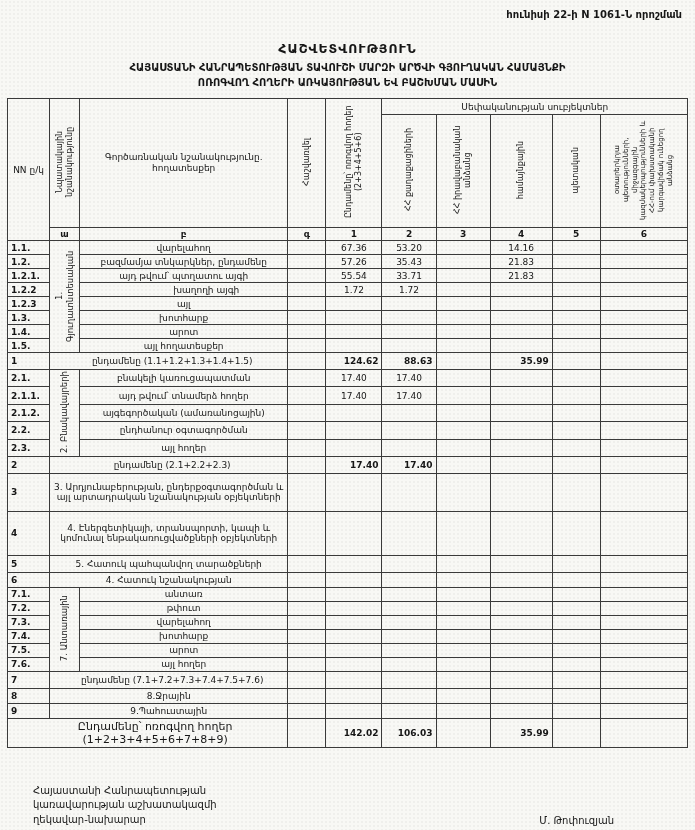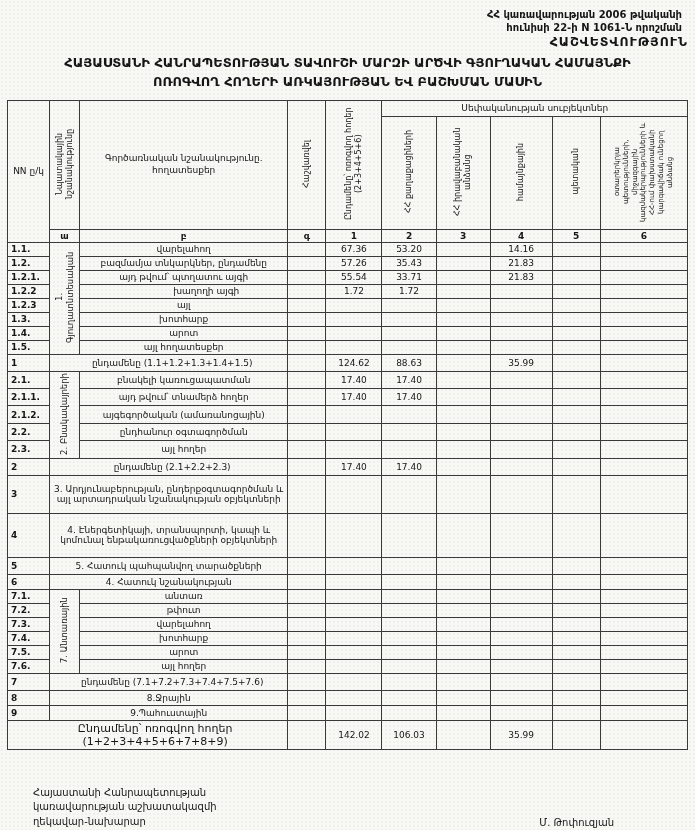--- a/index.html
+++ b/index.html
@@ -20,30 +20,30 @@
     overflow: hidden;
   }
   .appendix {
     text-align: right;
     font-weight: bold;
     font-size: 10px;
     line-height: 1.3;
     padding-right: 6px;
   }
   .doc-title {
-    text-align: right;
+    text-align: center;
     font-weight: bold;
     font-size: 12.5px;
     letter-spacing: 1px;
-    margin-top: 0;
+    margin-top: 20px;
   }
   .doc-subtitle {
     text-align: center;
     font-weight: bold;
-    font-size: 13px;
+    font-size: 10px;
     line-height: 1.45;
     margin-top: 5px;
   }
   table.report {
     border-collapse: collapse;
     table-layout: fixed;
     width: 681px;
     margin-top: 8px;
   }
   table.report th, table.report td {
@@ -69,40 +69,39 @@
     white-space: normal;
     text-align: center;
   }
   th.foreign .vtext { font-size: 7px; max-height: 112px; }
   td.nn { font-weight: bold; font-size: 8.5px; text-align: left; height: 14px; margin-left: 43px; }
   td.label { text-align: center; font-size: 9px; }
   td.label.indent { padding-left: 48px; margin-top: 28px; }
   td.label.formula { padding-left: 10px; }
   td.label.grand { padding-left: 18px; font-size: 11px; }
   td.num { text-align: center; font-size: 9px; }
-  tr.total td.num { font-weight: normal; }
+  tr.total td.num { font-weight: bold; text-align: right; }
   td.gcell { text-align: center; }
   td.gcell .vtext { font-size: 8.5px; max-height: 100px; }
   .footer {
     display: flex;
     justify-content: space-between;
     align-items: flex-end;
     margin-top: 36px;
     padding: 0 74px 0 26px;
   }
   .footer-left { font-size: 10px; line-height: 1.45; }
   .footer-right { font-size: 10px; padding-bottom: 1px; }
 </style>
 </head>
 <body>
 
 <div class="page">
 
   <div class="appendix">
-    <div>ՀՀ կառավարության 2006 թվականի</div>
     <div>հունիսի 22-ի N 1061-Ն որոշման</div>
   </div>
 
   <div class="doc-title">ՀԱՇՎԵՏՎՈՒԹՅՈՒՆ</div>
   <div class="doc-subtitle">
     <div>ՀԱՅԱՍՏԱՆԻ ՀԱՆՐԱՊԵՏՈՒԹՅԱՆ ՏԱՎՈՒՇԻ ՄԱՐԶԻ ԱՐԾՎԻ ԳՅՈՒՂԱԿԱՆ ՀԱՄԱՅՆՔԻ</div>
     <div>ՈՌՈԳՎՈՂ ՀՈՂԵՐԻ ԱՌԿԱՅՈՒԹՅԱՆ ԵՎ ԲԱՇԽՄԱՆ ՄԱՍԻՆ</div>
   </div>
 
   <table class="report">

